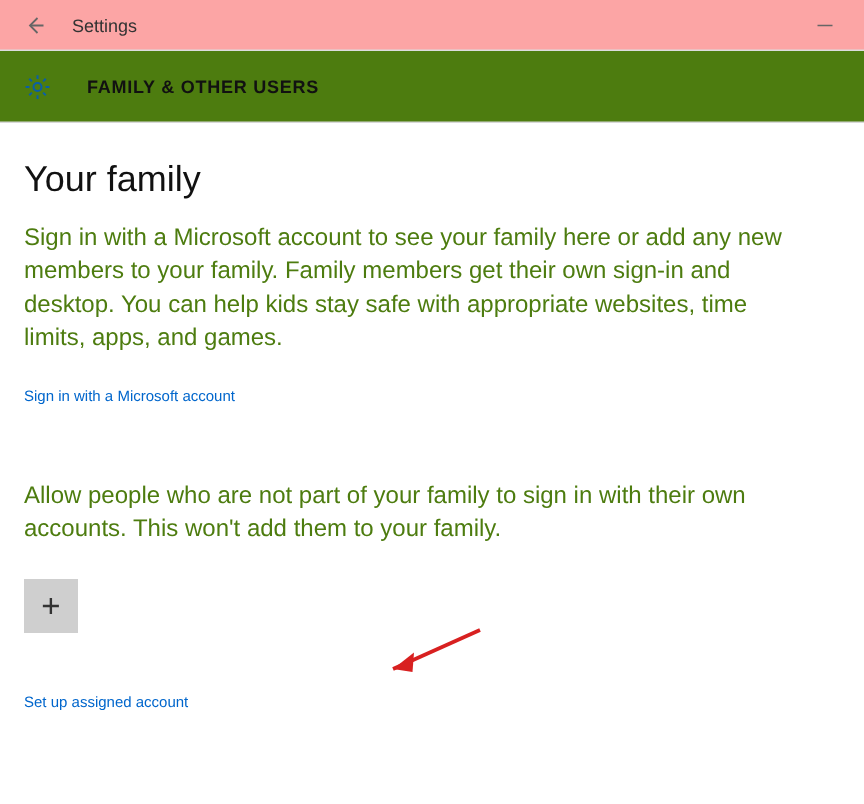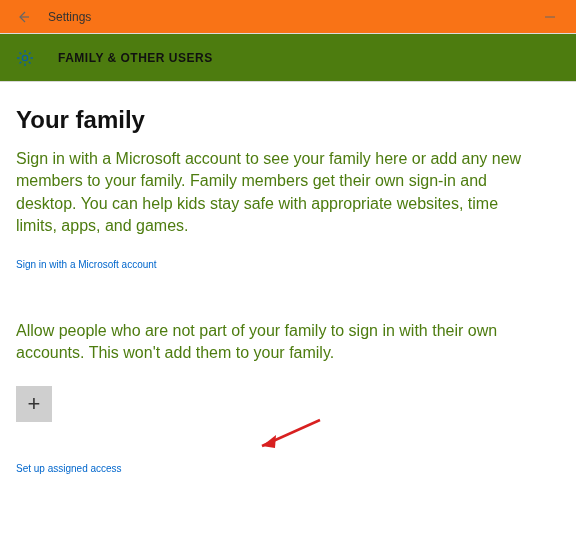--- a/index.html
+++ b/index.html
@@ -7,21 +7,21 @@
     width: 576px;
     height: 536px;
     font-family: "Segoe UI", Arial, sans-serif;
     background: #ffffff;
     color: #000;
     overflow: hidden;
     position: relative;
   }
   .titlebar {
     height: 34px;
-    background: #f97316;
+    background: #fca5a5;
     border-bottom: 1px solid #dcdcdc;
     display: flex;
     align-items: center;
     padding: 0 6px;
     color: #444;
   }
   .titlebar .back-btn {
     width: 34px;
     height: 28px;
     display: flex;
@@ -63,21 +63,21 @@
     font-size: 12px;
     font-weight: 600;
     letter-spacing: 0.5px;
     color: #111;
   }
   .content {
     padding: 24px 16px 0 16px;
   }
   .section-title {
     font-size: 24px;
-    font-weight: 700;
+    font-weight: 400;
     color: #111;
     margin-bottom: 14px;
   }
   .section-body {
     font-size: 16px;
     color: #4d7c0f;
     line-height: 1.4;
     max-width: 520px;
     margin-bottom: 16px;
   }
@@ -159,21 +159,21 @@
   </div>
 
   <div class="second-section">
     <div class="section-body">Allow people who are not part of your family to sign in with their own accounts. This won't add them to your family.</div>
 
     <div class="add-row">
       <div class="plus-box">+</div>
     </div>
 
     <div class="setup-link">
-      <span class="link">Set up assigned access</span>
+      <span class="link">Set up assigned account</span>
     </div>
   </div>
 
 </div>
 
 <svg class="arrow-annot" width="576" height="536" style="left:0;top:0;pointer-events:none;">
   <line x1="320" y1="420" x2="262" y2="446" stroke="#d82020" stroke-width="2.5"></line>
   <polygon points="262,446 276,435 275,448" fill="#d82020"></polygon>
 </svg>
 

